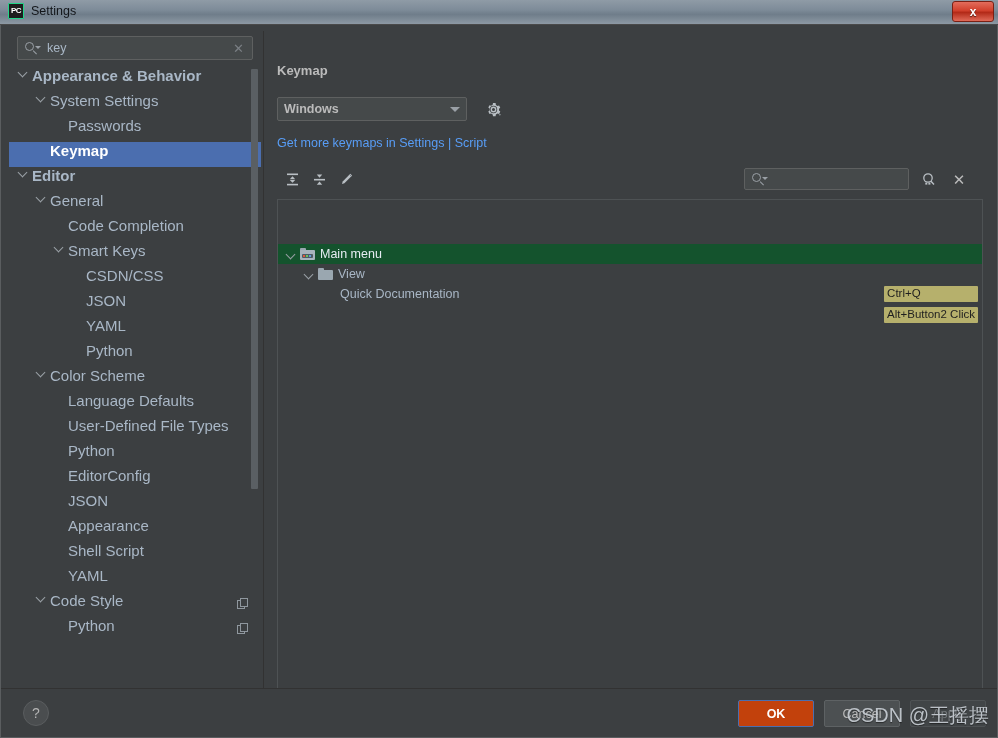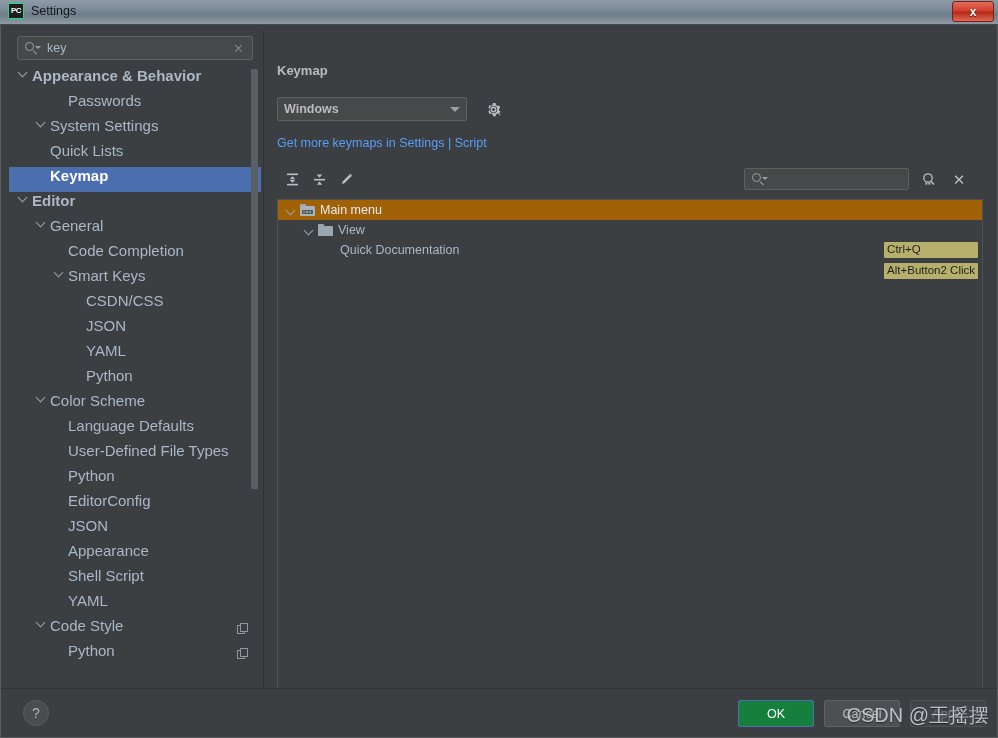--- a/index.html
+++ b/index.html
@@ -353,22 +353,23 @@
   .km-row {
     position: relative;
     height: 20px;
     display: flex;
     align-items: center;
     font-size: 12.5px;
     color: #a9b7c6;
     white-space: nowrap;
   }
   .km-row.selected {
-    background: #a16207;
+    background: #14532d;
     color: #e6ecf2;
+    margin-top: 44px;
   }
   .folder-icon {
     width: 15px; height: 12px;
     position: relative;
     flex: none;
     margin-right: 5px;
   }
   .folder-icon .body {
     position: absolute;
     left: 0; top: 2px;
@@ -456,24 +457,24 @@
     min-width: 76px;
     border-radius: 2px;
     display: flex;
     align-items: center;
     justify-content: center;
     font-size: 12.5px;
     box-sizing: border-box;
   }
   #ok-btn {
     right: 183px;
-    background: #15803d;
+    background: #c2410c;
     border: 1px solid #4b6eaf;
     color: #ffffff;
-    font-weight: normal;
+    font-weight: bold;
   }
   #cancel-btn {
     right: 97px;
     background: #4c5052;
     border: 1px solid #5e6264;
     color: #bbbbbb;
   }
   #apply-btn {
     right: 11px;
     background: #414547;
@@ -532,33 +533,28 @@
         <span class="clear-x">✕</span>
       </div>
 
       <div id="tree">
           <div class="tree-row bold">
             <span style="display: inline-block; flex: 0 0 auto; width: 9px;"></span>
             <span class="chev"></span>
             <span>Appearance &amp; Behavior</span>
           </div>
           <div class="tree-row">
+            <span style="display: inline-block; flex: 0 0 auto; width: 27px;"></span>
+            <span class="chev"></span>
+            <span>System Settings</span>
+          </div>
+          <div class="tree-row">
             <span style="display: inline-block; flex: 0 0 auto; width: 45px;"></span>
             <span class="chev blank"></span>
             <span>Passwords</span>
-          </div>
-          <div class="tree-row">
-            <span style="display: inline-block; flex: 0 0 auto; width: 27px;"></span>
-            <span class="chev"></span>
-            <span>System Settings</span>
-          </div>
-          <div class="tree-row">
-            <span style="display: inline-block; flex: 0 0 auto; width: 27px;"></span>
-            <span class="chev blank"></span>
-            <span>Quick Lists</span>
           </div>
           <div class="tree-row selected bold">
             <span style="display: inline-block; flex: 0 0 auto; width: 27px;"></span>
             <span class="chev blank"></span>
             <span>Keymap</span>
           </div>
           <div class="tree-row bold">
             <span style="display: inline-block; flex: 0 0 auto; width: 9px;"></span>
             <span class="chev"></span>
             <span>Editor</span>

